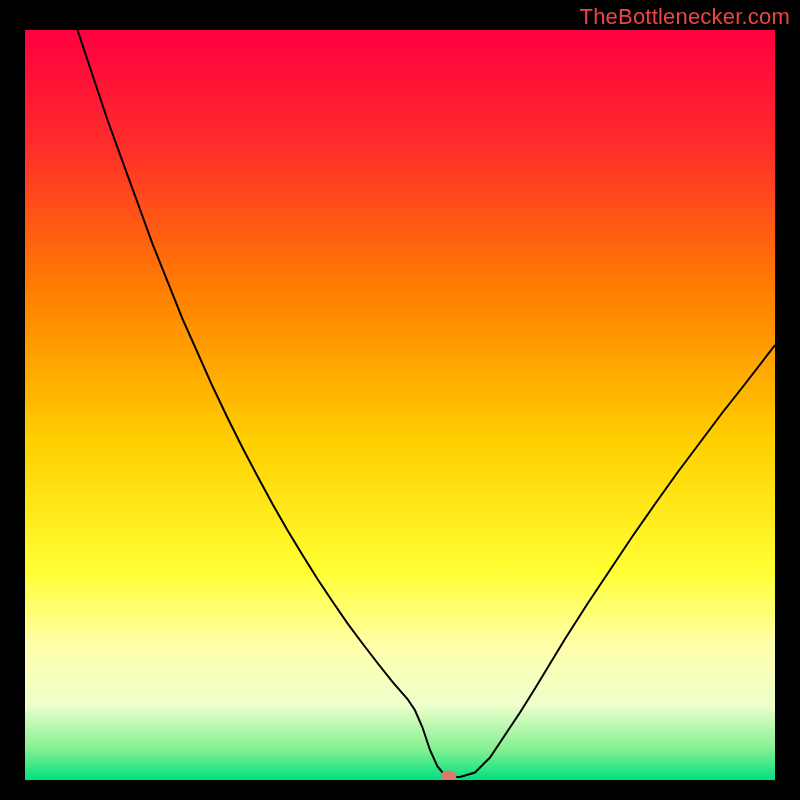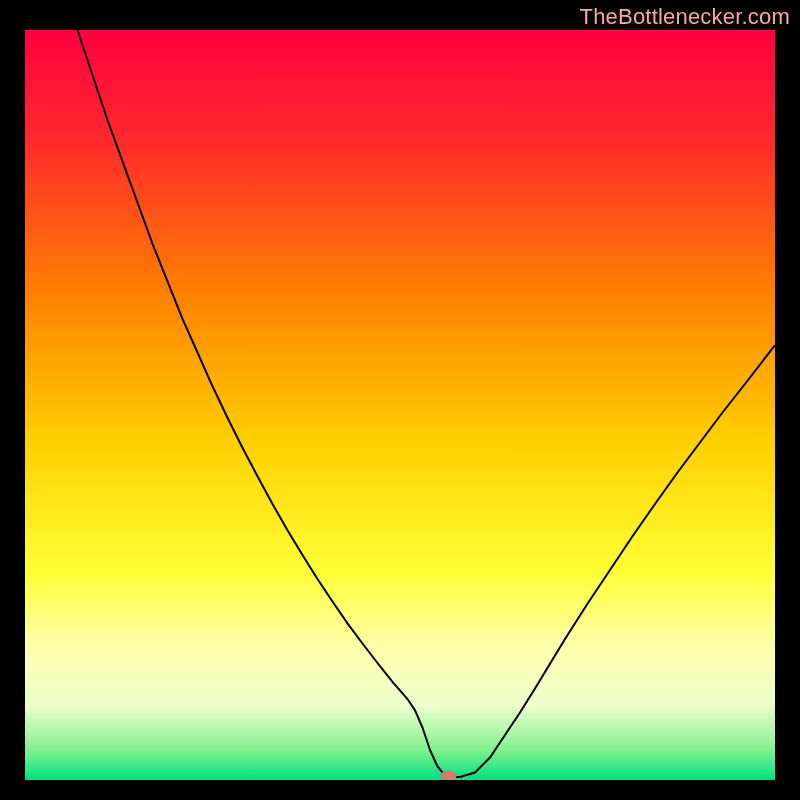--- a/index.html
+++ b/index.html
@@ -13,21 +13,21 @@
   .outer {
     position: relative;
     width: 800px;
     height: 800px;
     background: #000;
   }
   .watermark {
     position: absolute;
     top: 4px;
     right: 10px;
-    color: #fca5a5;
+    color: #ef4444;
     font-size: 22px;
     font-weight: 400;
     letter-spacing: 0.2px;
     user-select: none;
   }
   .plot-wrap {
     position: absolute;
     left: 25px;
     top: 30px;
     width: 750px;

